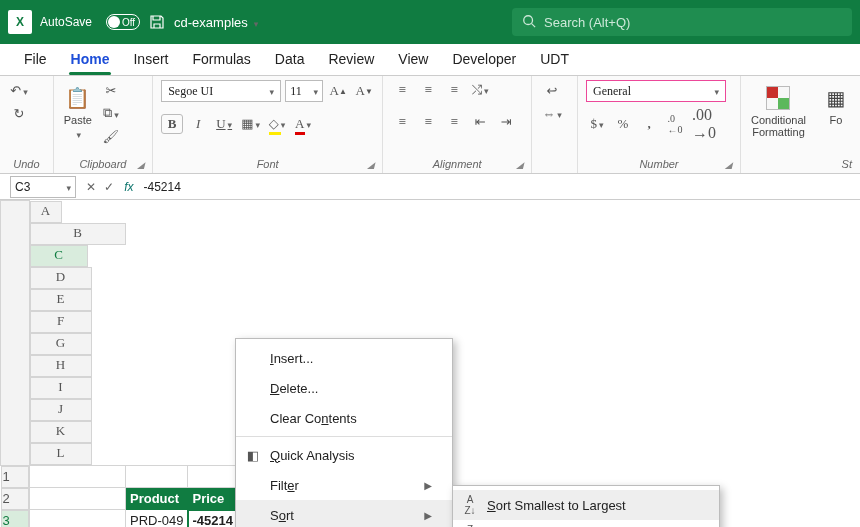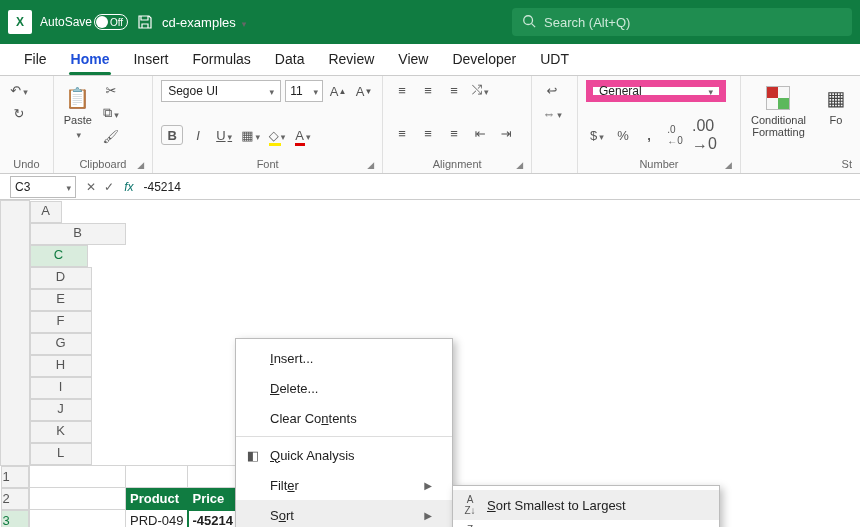--- a/index.html
+++ b/index.html
@@ -1,48 +1,48 @@
 <!DOCTYPE html>
 <html><head>
 <meta charset="utf-8">
 <style>
   * { box-sizing: border-box; }
   html, body { margin:0; padding:0; font-family:"Segoe UI", Arial, sans-serif; font-size:13px; color:#222; background:#fff; overflow:hidden; width:860px; height:527px; }
   
   .titlebar { height:44px; background:#107c41; display:flex; align-items:center; padding:0 8px; gap:8px; color:#fff; }
   .app-icon { width:24px; height:24px; background:#fff; color:#107c41; font-weight:bold; display:flex; align-items:center; justify-content:center; border-radius:2px; font-size:12px; }
-  .autosave { display:flex; align-items:center; gap:2px; font-size:12px; }
+  .autosave { display:flex; align-items:center; gap:14px; font-size:12px; }
   .switch { width:34px; height:16px; border:1px solid #fff; border-radius:8px; position:relative; display:flex; align-items:center; }
   .switch .txt { position:absolute; right:4px; font-size:10px; }
   .switch .knob { width:12px; height:12px; background:#fff; border-radius:50%; margin:1px; }
   .save-icon { width:18px; height:18px; display:flex; align-items:center; justify-content:center; }
   .docname { font-size:13px; display:flex; gap:4px; align-items:center; }
   .tb-spacer { flex:1; }
   .searchbox { width:340px; height:28px; background:#1f8d50; border-radius:4px; display:flex; align-items:center; padding:0 10px; gap:8px; color:#cce8d8; font-size:13px; }
   
   .ribbon-tabs { height:32px; display:flex; align-items:flex-end; border-bottom:1px solid #ccc; padding:0 12px; gap:0; font-size:14px; }
   .ribbon-tabs .tab { padding:6px 12px 8px; cursor:pointer; }
   .ribbon-tabs .tab.active { font-weight:600; position:relative; color:#1d4ed8;}
   .ribbon-tabs .tab.active::after { content:""; position:absolute; left:10px; right:10px; bottom:0; height:3px; background:#107c41; border-radius:2px;}
   
   .ribbon { height:98px; display:flex; border-bottom:1px solid #ccc; background:#fafafa; }
   .group { border-right:1px solid #e0e0e0; padding:4px 8px 0; display:flex; flex-direction:column; justify-content:space-between; }
   .group-body { display:flex; align-items:flex-start; gap:6px; flex:1; }
-  .group-label { text-align:center; font-size:11px; color:#666; padding:2px 0 3px; position:relative;}
+  .group-label { text-align:center; font-size:11px; color:#666; padding:2px 0 3px; position:relative;font-style:italic;}
   .group-label .dlaunch { position:absolute; right:0; bottom:3px; font-size:9px; color:#888;}
   .btncol { display:flex; flex-direction:column; gap:3px; align-items:center;}
   .sbtn { min-width:22px; height:20px; display:flex; align-items:center; justify-content:center; color:#555; font-size:13px; padding:0 2px;}
   .bigbtn { display:flex; flex-direction:column; align-items:center; gap:2px; padding:4px 2px 0; font-size:11px; color:#444; }
   .bigbtn .ic { width:28px; height:28px; display:flex; align-items:center; justify-content:center; font-size:20px;}
   .fontname { width:120px; height:22px; border:1px solid #bbb; background:#fff; display:flex; align-items:center; padding:0 6px; font-size:12px; justify-content:space-between;}
   .fontsize { width:38px; height:22px; border:1px solid #bbb; background:#fff; display:flex; align-items:center; padding:0 4px; font-size:12px; justify-content:space-between;}
   .row { display:flex; gap:4px; align-items:center;}
   .row2 { display:flex; gap:4px; align-items:center; margin-top:6px;}
-  .col { display:flex; flex-direction:column; gap:17px; }
-  .nfmt { width:140px; height:22px; border:7px solid #ec4899; background:#fff; display:flex; align-items:center; padding:0 6px; font-size:12px; justify-content:space-between;}
+  .col { display:flex; flex-direction:column; gap:6px;font-family:Liberation Serif, serif; }
+  .nfmt { width:140px; height:22px; border:1px solid #ec4899; background:#fff; display:flex; align-items:center; padding:0 6px; font-size:12px; justify-content:space-between;}
   .styico { width:24px; height:24px; border:1px solid #bbb; display:grid; grid-template-columns:1fr 1fr; grid-template-rows:1fr 1fr;}
   .styico div:nth-child(1){background:#c9302c;} .styico div:nth-child(2){background:#f7f7f7;}
   .styico div:nth-child(3){background:#f7f7f7;} .styico div:nth-child(4){background:#5cb85c;}
   
   .fbar { height:26px; display:flex; align-items:center; border-bottom:1px solid #ccc; font-size:12px;}
   .namebx { width:66px; height:22px; border:1px solid #bbb; margin:0 6px 0 10px; display:flex; align-items:center; justify-content:space-between; padding:0 4px;}
   .fbar .fx-btn { padding:0 4px; color:#666; }
   .fbar .fx-lbl { padding:0 4px 0 6px; font-style:italic; color:#0f766e; }
   .fbar .fx-val { padding:0 6px; }
   

